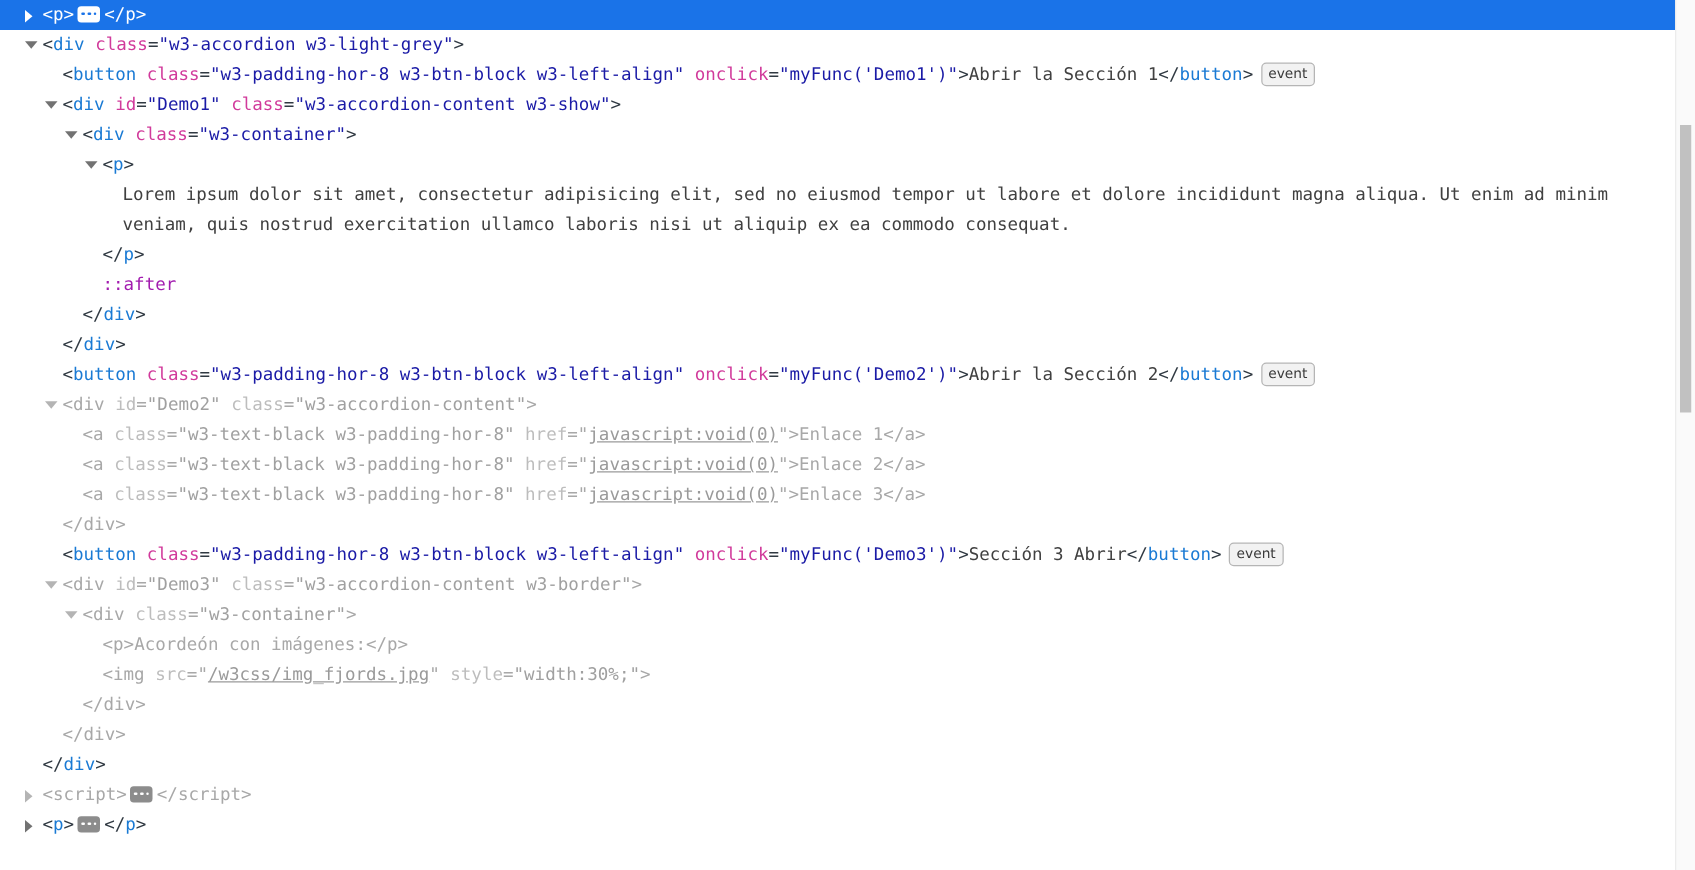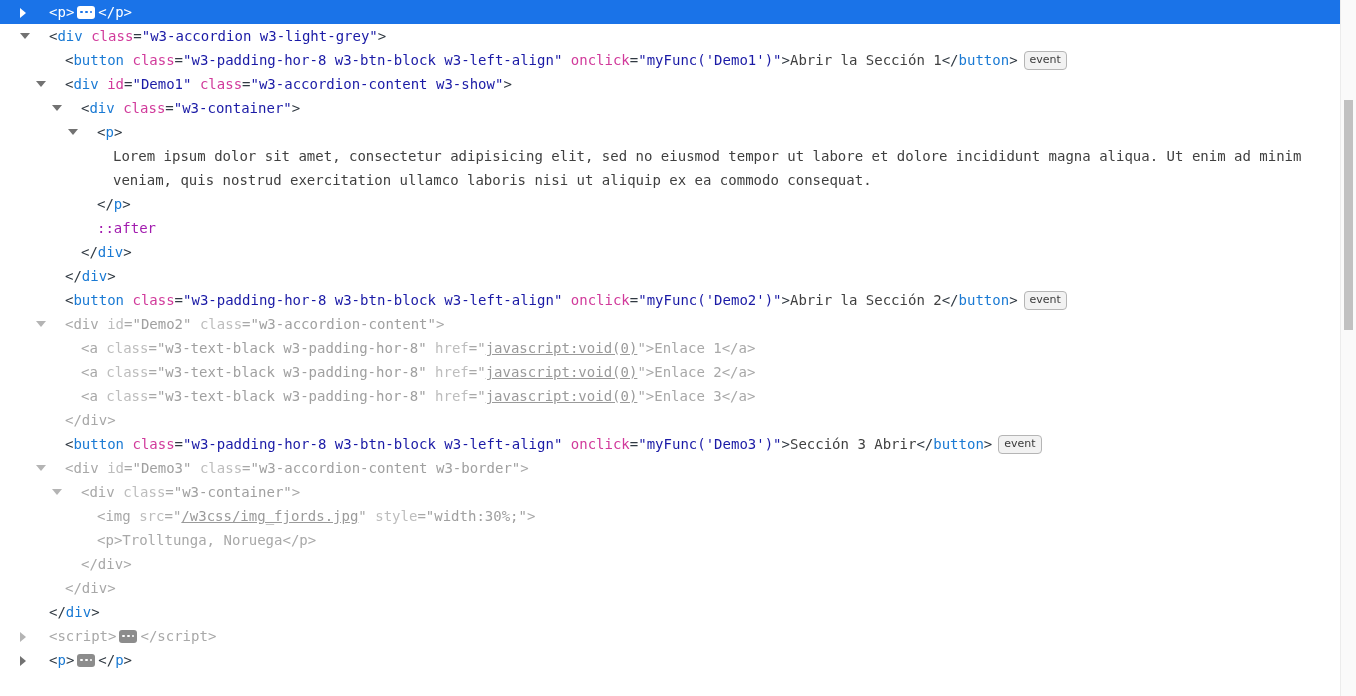--- a/index.html
+++ b/index.html
@@ -24,21 +24,21 @@
     box-sizing: border-box;
   }
 
   .row {
     position: relative;
     height: 24px;
     line-height: 24px;
     white-space: pre;
     font-size: 14px;
     color: #303942;
-    padding-left: 15px;
+    padding-left: 0;
   }
 
   .row.selected {
     background: #1a73e8;
   }
   .row.selected * { color: #ffffff !important; }
   .row.selected .tag { color: #ffffff !important; }
 
   
   .row.textnode-wrap {
@@ -175,22 +175,22 @@
       <div class="row"><span style="padding-left: 50px; display: inline-block;"><span class="bracket">&lt;/</span><span class="tag">div</span><span class="bracket">&gt;</span></span></div>
       <div class="row"><span style="padding-left: 50px; display: inline-block;"><span class="bracket">&lt;</span><span class="tag">button</span><span class="bracket"> </span><span class="attrname">class</span><span class="eq">=</span><span class="attrvalue">"w3-padding-hor-8 w3-btn-block w3-left-align"</span><span class="bracket"> </span><span class="attrname">onclick</span><span class="eq">=</span><span class="attrvalue">"myFunc('Demo2')"</span><span class="bracket">&gt;</span><span class="textnode">Abrir la Sección 2</span><span class="bracket">&lt;/</span><span class="tag">button</span><span class="bracket">&gt;</span><span class="badge-event">event</span></span></div>
       <div class="row muted"><span class="tri open light" style="left: 36px;"></span><span style="padding-left: 50px; display: inline-block;"><span class="bracket">&lt;</span><span class="tag">div</span><span class="bracket"> </span><span class="attrname">id</span><span class="eq">=</span><span class="attrvalue">"Demo2"</span><span class="bracket"> </span><span class="attrname">class</span><span class="eq">=</span><span class="attrvalue">"w3-accordion-content"</span><span class="bracket">&gt;</span></span></div>
       <div class="row muted"><span style="padding-left: 66px; display: inline-block;"><span class="bracket">&lt;</span><span class="tag">a</span><span class="bracket"> </span><span class="attrname">class</span><span class="eq">=</span><span class="attrvalue">"w3-text-black w3-padding-hor-8"</span><span class="bracket"> </span><span class="attrname">href</span><span class="eq">=</span><span class="bracket">"</span><span class="link">javascript:void(0)</span><span class="bracket">"</span><span class="bracket">&gt;</span><span class="textnode">Enlace 1</span><span class="bracket">&lt;/</span><span class="tag">a</span><span class="bracket">&gt;</span></span></div>
       <div class="row muted"><span style="padding-left: 66px; display: inline-block;"><span class="bracket">&lt;</span><span class="tag">a</span><span class="bracket"> </span><span class="attrname">class</span><span class="eq">=</span><span class="attrvalue">"w3-text-black w3-padding-hor-8"</span><span class="bracket"> </span><span class="attrname">href</span><span class="eq">=</span><span class="bracket">"</span><span class="link">javascript:void(0)</span><span class="bracket">"</span><span class="bracket">&gt;</span><span class="textnode">Enlace 2</span><span class="bracket">&lt;/</span><span class="tag">a</span><span class="bracket">&gt;</span></span></div>
       <div class="row muted"><span style="padding-left: 66px; display: inline-block;"><span class="bracket">&lt;</span><span class="tag">a</span><span class="bracket"> </span><span class="attrname">class</span><span class="eq">=</span><span class="attrvalue">"w3-text-black w3-padding-hor-8"</span><span class="bracket"> </span><span class="attrname">href</span><span class="eq">=</span><span class="bracket">"</span><span class="link">javascript:void(0)</span><span class="bracket">"</span><span class="bracket">&gt;</span><span class="textnode">Enlace 3</span><span class="bracket">&lt;/</span><span class="tag">a</span><span class="bracket">&gt;</span></span></div>
       <div class="row muted"><span style="padding-left: 50px; display: inline-block;"><span class="bracket">&lt;/</span><span class="tag">div</span><span class="bracket">&gt;</span></span></div>
       <div class="row"><span style="padding-left: 50px; display: inline-block;"><span class="bracket">&lt;</span><span class="tag">button</span><span class="bracket"> </span><span class="attrname">class</span><span class="eq">=</span><span class="attrvalue">"w3-padding-hor-8 w3-btn-block w3-left-align"</span><span class="bracket"> </span><span class="attrname">onclick</span><span class="eq">=</span><span class="attrvalue">"myFunc('Demo3')"</span><span class="bracket">&gt;</span><span class="textnode">Sección 3 Abrir</span><span class="bracket">&lt;/</span><span class="tag">button</span><span class="bracket">&gt;</span><span class="badge-event">event</span></span></div>
       <div class="row muted"><span class="tri open light" style="left: 36px;"></span><span style="padding-left: 50px; display: inline-block;"><span class="bracket">&lt;</span><span class="tag">div</span><span class="bracket"> </span><span class="attrname">id</span><span class="eq">=</span><span class="attrvalue">"Demo3"</span><span class="bracket"> </span><span class="attrname">class</span><span class="eq">=</span><span class="attrvalue">"w3-accordion-content w3-border"</span><span class="bracket">&gt;</span></span></div>
       <div class="row muted"><span class="tri open light" style="left: 52px;"></span><span style="padding-left: 66px; display: inline-block;"><span class="bracket">&lt;</span><span class="tag">div</span><span class="bracket"> </span><span class="attrname">class</span><span class="eq">=</span><span class="attrvalue">"w3-container"</span><span class="bracket">&gt;</span></span></div>
+      <div class="row muted"><span style="padding-left: 82px; display: inline-block;"><span class="bracket">&lt;</span><span class="tag">p</span><span class="bracket">&gt;</span><span class="textnode">Acordeón con imágenes:</span><span class="bracket">&lt;/</span><span class="tag">p</span><span class="bracket">&gt;</span></span></div>
       <div class="row muted"><span style="padding-left: 82px; display: inline-block;"><span class="bracket">&lt;</span><span class="tag">img</span><span class="bracket"> </span><span class="attrname">src</span><span class="eq">=</span><span class="bracket">"</span><span class="link">/w3css/img_fjords.jpg</span><span class="bracket">"</span><span class="bracket"> </span><span class="attrname">style</span><span class="eq">=</span><span class="attrvalue">"width:30%;"</span><span class="bracket">&gt;</span></span></div>
-      <div class="row muted"><span style="padding-left: 82px; display: inline-block;"><span class="bracket">&lt;</span><span class="tag">p</span><span class="bracket">&gt;</span><span class="textnode">Trolltunga, Noruega</span><span class="bracket">&lt;/</span><span class="tag">p</span><span class="bracket">&gt;</span></span></div>
       <div class="row muted"><span style="padding-left: 66px; display: inline-block;"><span class="bracket">&lt;/</span><span class="tag">div</span><span class="bracket">&gt;</span></span></div>
       <div class="row muted"><span style="padding-left: 50px; display: inline-block;"><span class="bracket">&lt;/</span><span class="tag">div</span><span class="bracket">&gt;</span></span></div>
       <div class="row"><span style="padding-left: 34px; display: inline-block;"><span class="bracket">&lt;/</span><span class="tag">div</span><span class="bracket">&gt;</span></span></div>
       <div class="row muted"><span class="tri closed light" style="left: 20px;"></span><span style="padding-left: 34px; display: inline-block;"><span class="bracket">&lt;</span><span class="tag">script</span><span class="bracket">&gt;</span><span class="ellipsis"><i></i><i></i><i></i></span><span class="bracket">&lt;/</span><span class="tag">script</span><span class="bracket">&gt;</span></span></div>
       <div class="row"><span class="tri closed" style="left: 20px;"></span><span style="padding-left: 34px; display: inline-block;"><span class="bracket">&lt;</span><span class="tag">p</span><span class="bracket">&gt;</span><span class="ellipsis"><i></i><i></i><i></i></span><span class="bracket">&lt;/</span><span class="tag">p</span><span class="bracket">&gt;</span></span></div>
     </div>
 
   <div id="scrollbar-track">
     <div id="scrollbar-thumb" style="top: 100px; height: 230px;"></div>
   </div>

